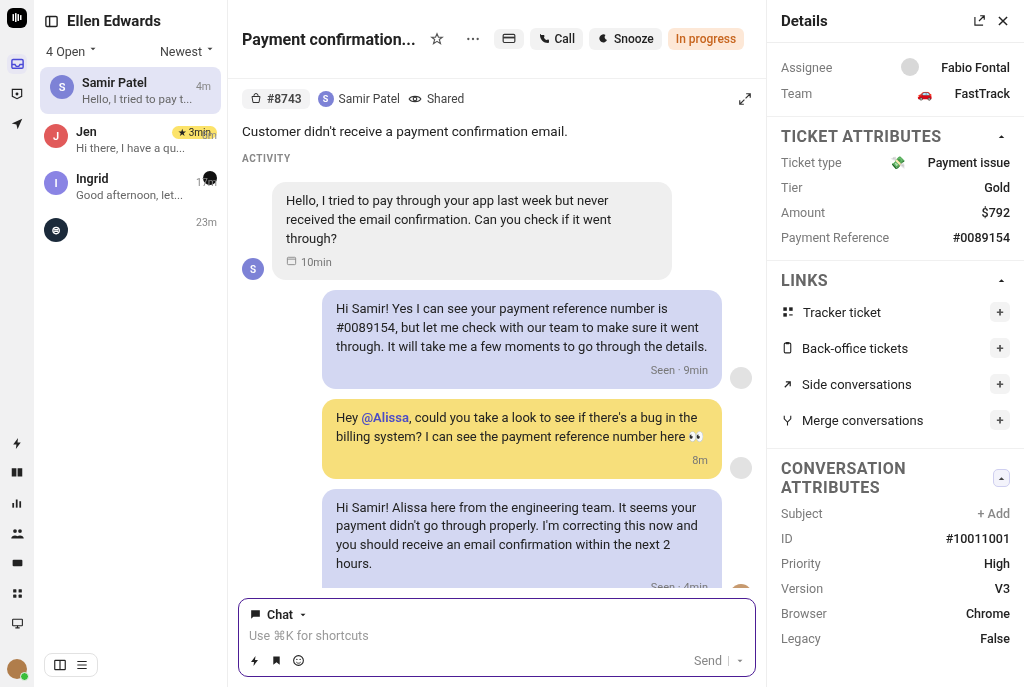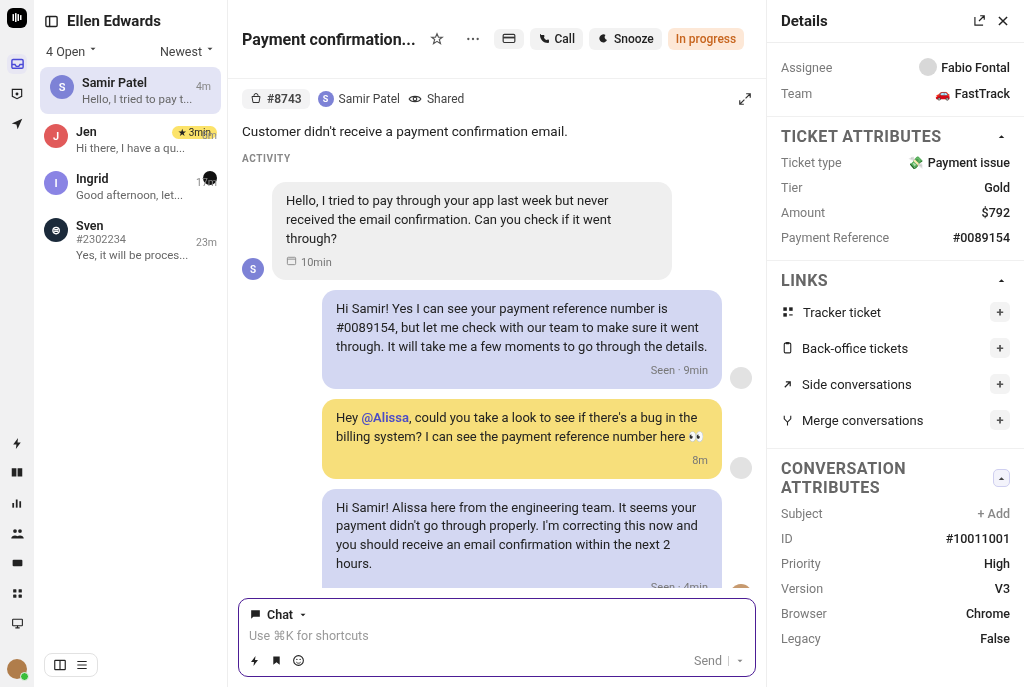--- a/index.html
+++ b/index.html
@@ -64,21 +64,21 @@
   .composer .send{color:#888; font-size:12.5px; display:flex; align-items:center; gap:6px;}
 
   .bottombar{position:absolute; left:44px; bottom:10px; display:flex; gap:8px; background:#fff; border:1px solid #e2e2e2; border-radius:8px; padding:4px 8px;}
 
   .details{width:258px; border-left:1px solid #eee; background:#fff; display:flex; flex-direction:column;}
   .details .dhead{display:flex; align-items:center; padding:12px 14px; border-bottom:1px solid #eee;}
   .details .dhead h3{font-size:15px; font-weight:700; flex:1;}
   .dsection{padding:10px 14px; border-bottom:1px solid #f0f0f0;}
   .drow{display:flex; align-items:center; justify-content:space-between; padding:5px 0; font-size:12.5px;}
   .drow .k{color:#7a7a7a;}
-  .drow .v{display:flex; align-items:center; gap:4px; font-weight:500;}
+  .drow .v{display:flex; align-items:center; gap:22px; font-weight:500;}
   .section-head{display:flex; justify-content:space-between; align-items:center; font-size:16px; font-weight:700; letter-spacing:.5px; color:#666; margin-bottom:4px;}
   .section-head .chev{width:18px;height:18px;border-radius:5px; display:flex;align-items:center;justify-content:center;cursor:pointer;}
   .section-head .chev.boxed{border:1px solid #cfcff0; background:#f3f3fb;}
   .linkrow{display:flex; align-items:center; gap:8px; padding:8px 0; font-size:13px; cursor:pointer;}
   .plusbtn{width:20px;height:20px;border-radius:5px;background:#f3f3f3;display:flex;align-items:center;justify-content:center; font-weight:700; color:#555; cursor:pointer;}
   .av-face{width:22px;height:22px;border-radius:50%; background:#d8d8d8 center/cover; flex-shrink:0;}
   svg{display:block;}
 </style>
 </head>
 <body>
@@ -218,25 +218,20 @@
         <div class="prev">Good afternoon, let...</div>
       </div>
       <div class="badge"><span class="dot-black"></span></div>
       <div class="meta">17m</div>
     </div>
 
     <div class="conv">
       <div class="av" style="background:#1b2a3a">
           <span>⊜</span>
         </div>
-      <div class="body">
-        <div class="name">Sven</div>
-        <div class="ref">#2302234</div>
-        <div class="prev">Yes, it will be proces...</div>
-      </div>
       <div class="meta">23m</div>
     </div>
 
     <div class="bottombar">
       <span>
           <svg width="14" height="14" viewBox="0 0 24 24" fill="none" stroke="#222" stroke-width="2">
             <rect x="3" y="4" width="18" height="16" rx="1"></rect>
             <path d="M12 4v16"></path>
           </svg>
         </span>

